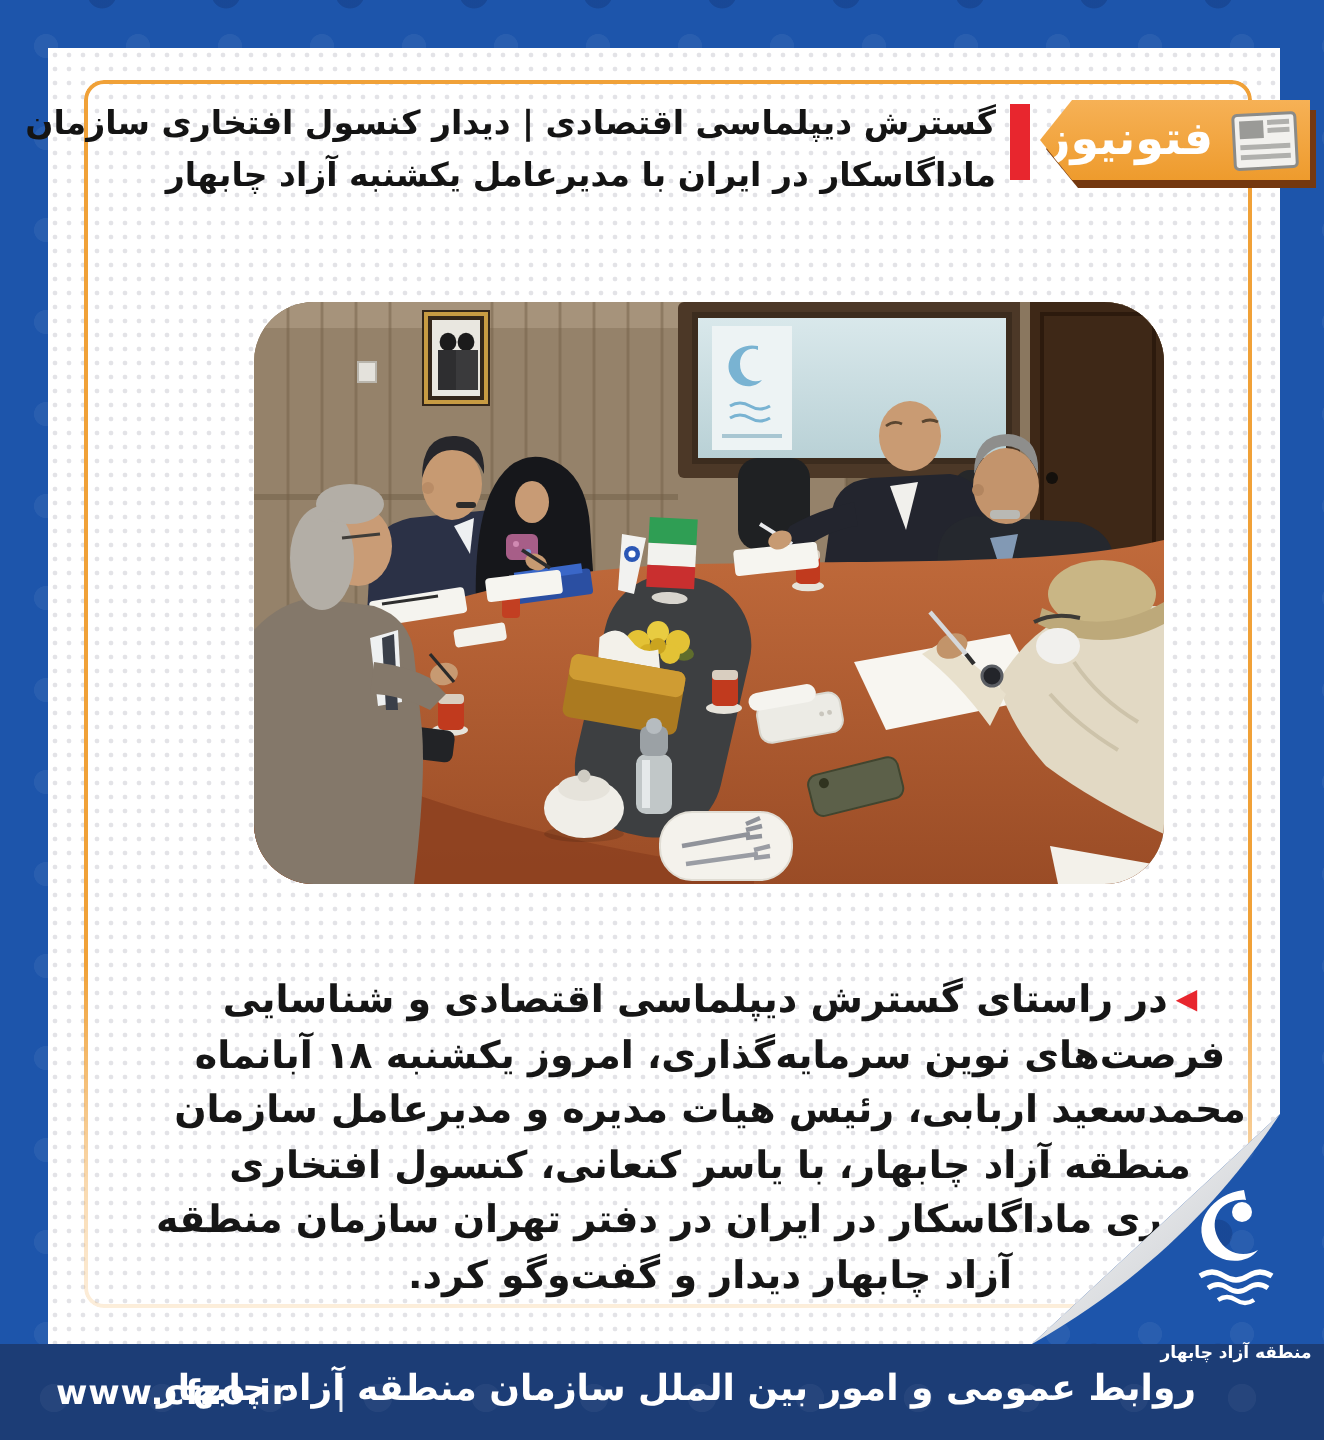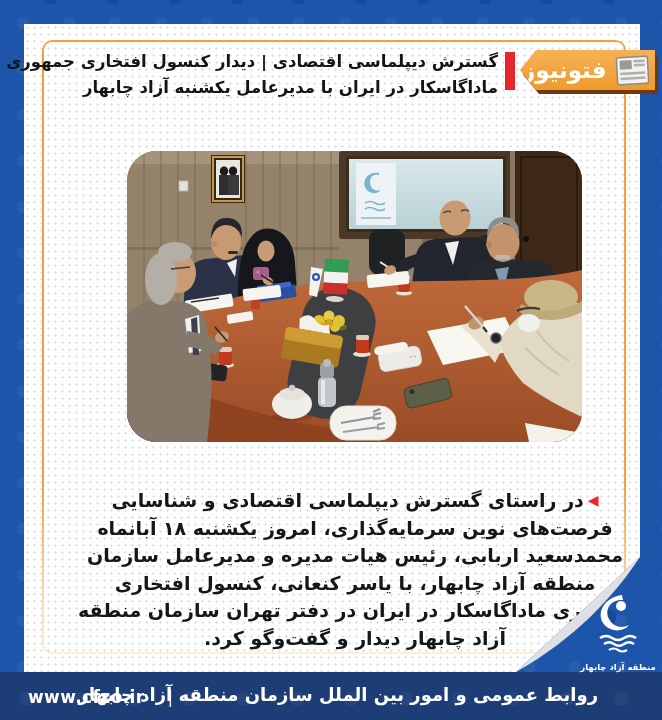--- a/index.html
+++ b/index.html
@@ -49,21 +49,21 @@
   .photo{position:absolute;left:103px;top:127px;width:455px;height:291px;z-index:3;
     border-radius:30px;overflow:hidden;background:#8f7c63;}
   
   .body-text{position:absolute;left:52px;top:444px;width:558px;z-index:3;direction:rtl;
     text-align:center;color:#161616;font-weight:bold;font-size:19px;line-height:27.6px;}
   .body-marker{color:#e8262e;font-size:14px;vertical-align:2px;padding-left:4px;}
   
   .curl{position:absolute;left:464px;top:524px;width:176px;height:148px;z-index:4;pointer-events:none;}
   
   .logo-block{position:absolute;right:6px;top:592px;width:76px;z-index:5;text-align:center;}
-  .logo-caption{color:#fff;font-weight:bold;font-size:8.5px;direction:rtl;margin-top:2px;
+  .logo-caption{color:#fff;font-weight:bold;font-size:8.5px;direction:rtl;margin-top:12px;
     letter-spacing:.2px;}
 </style>
 </head>
 <body>
 
 <div class="canvas">
 
   <div class="card">
     <div class="frame-line"></div>
 
@@ -298,21 +298,21 @@
         <rect x="5" y="6" width="12" height="9" fill="#9a9a97"></rect>
         <rect x="19" y="6" width="11" height="2.5" fill="#b0b0ad"></rect>
         <rect x="19" y="10" width="11" height="2.5" fill="#b0b0ad"></rect>
         <rect x="5" y="18" width="25" height="2.5" fill="#b0b0ad"></rect>
         <rect x="5" y="23" width="25" height="2.5" fill="#b0b0ad"></rect>
       </svg>
     </div>
   </div>
   <div class="red-bar"></div>
   <div class="headline">
-    <div>گسترش دیپلماسی اقتصادی  |  دیدار کنسول افتخاری جمهوری</div>
+    <div>گسترش دیپلماسی اقتصادی  |  دیدار کنسول افتخاری سازمان</div>
     <div>ماداگاسکار در ایران با مدیرعامل یکشنبه آزاد چابهار</div>
   </div>
 
   <div class="logo-block">
     <svg width="60" height="64" viewBox="0 0 60 64">
       <path d="M34 3 C18 5 8 19 15 31 C21 40 35 41 41 33 C34 37 25 35 21 27 C16 17 23 7 35 8 Z" fill="#ffffff"></path>
       <circle cx="33" cy="14" r="5" fill="#ffffff"></circle>
       <path d="M12 46 q6 -4 12 0 q6 4 12 0 q6 -4 12 0" stroke="#ffffff" stroke-width="2.6" fill="none"></path>
       <path d="M16 52 q5 -3.5 10 0 q5 3.5 10 0 q5 -3.5 10 0" stroke="#ffffff" stroke-width="2.4" fill="none"></path>
       <path d="M21 58 q4.5 -3 9 0 q4.5 3 9 0" stroke="#ffffff" stroke-width="2.2" fill="none"></path>

